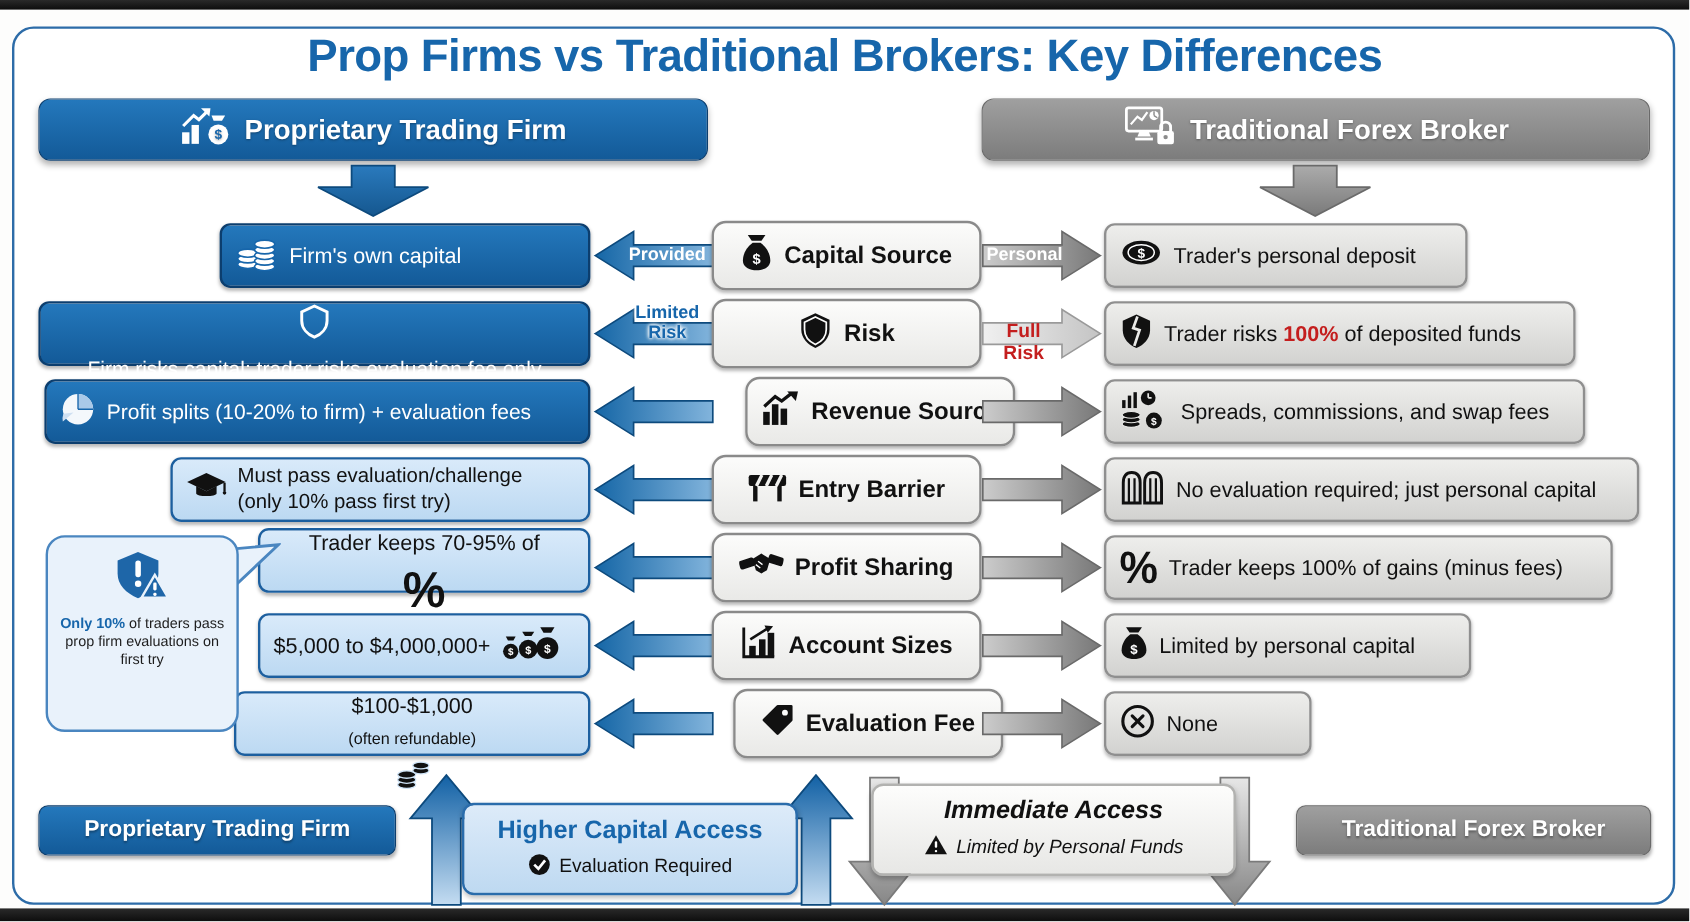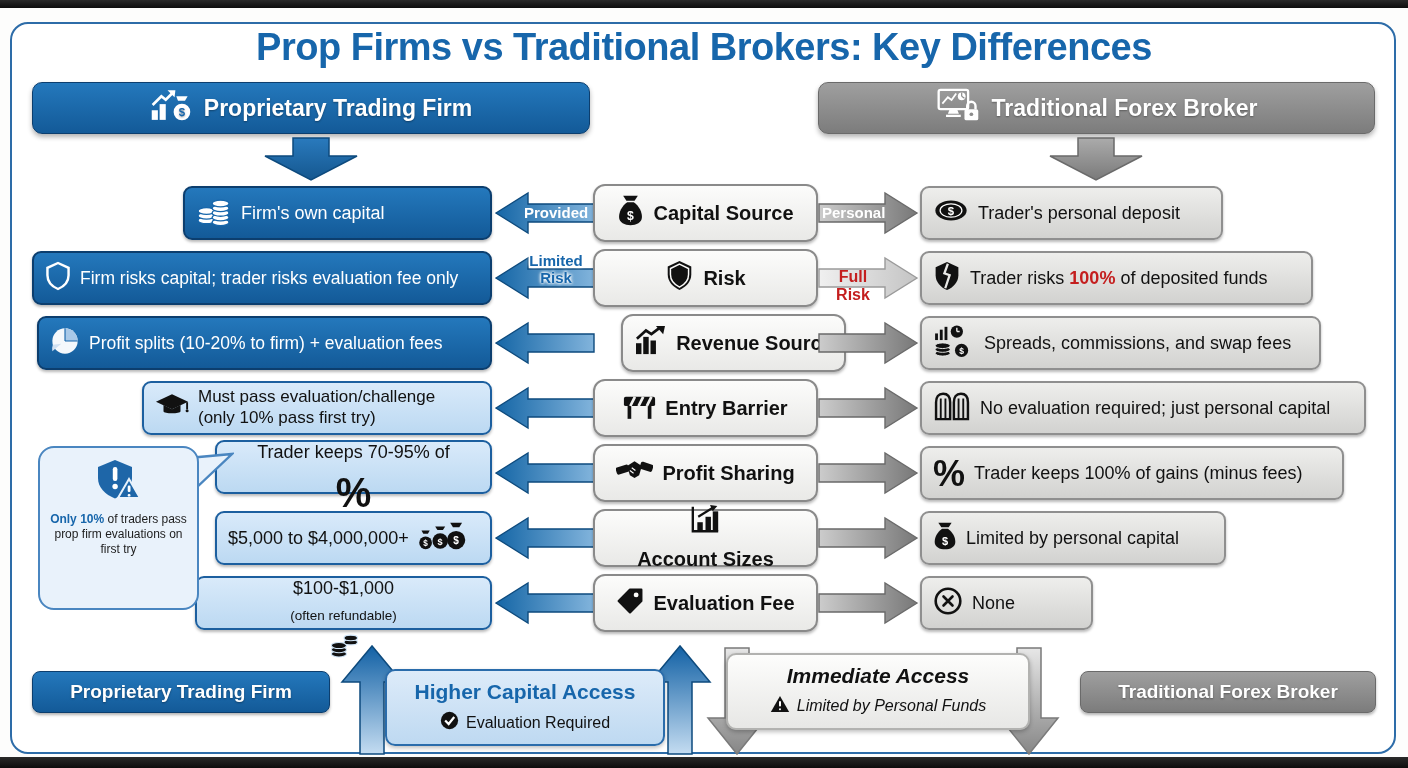--- a/index.html
+++ b/index.html
@@ -182,21 +182,21 @@
     <span>
       <svg width="36" height="25" viewBox="0 0 38 26">
         <ellipse cx="19" cy="13" rx="16.5" ry="10.5" fill="#111"></ellipse>
         <ellipse cx="19" cy="13" rx="11.5" ry="7" fill="none" stroke="#fff" stroke-width="1.3"></ellipse>
         <text x="19" y="17.5" text-anchor="middle" font-size="12" font-weight="bold" fill="#fff" font-family="Liberation Sans,sans-serif">$</text>
       </svg>
     </span>
     <span>Trader's personal deposit</span>
   </div>
 
-  <div class="abs box blue rowbox" style="left:32px;top:251px;width:460px;font-size:17.5px;">
+  <div class="abs box blue rowbox" style="left:32px;top:251px;width:460px;font-size:17.5px;flex-direction:column;">
     <span>
       <svg width="26" height="30" viewBox="0 0 32 36">
           <path d="M16 2 L29 8 V17 C29 25 23 31 16 34 C9 31 3 25 3 17 V8 Z" fill="none" stroke="#fff" stroke-width="3"></path>
         </svg>
     </span>
     <span>Firm risks capital; trader risks evaluation fee only</span>
   </div>
   <div class="abs arrow" style="left:494px;top:256px;">
     <svg width="101" height="44" viewBox="0 0 101 44">
         <polygon points="2,22 34,2 34,13 100,13 100,31 34,31 34,42" fill="url(#gBlueL)" stroke="#0d4a7d" stroke-width="1.4"></polygon>
@@ -372,21 +372,21 @@
           <circle cx="41.5" cy="22" r="10" fill="#111"></circle>
         <text x="41.5" y="26.5" text-anchor="middle" font-size="11" font-weight="bold" fill="#fff" font-family="Liberation Sans,sans-serif">$</text>
       </svg>
     </span>
   </div>
   <div class="abs arrow" style="left:494px;top:516px;">
     <svg width="101" height="44" viewBox="0 0 101 44">
         <polygon points="2,22 34,2 34,13 100,13 100,31 34,31 34,42" fill="url(#gBlueL)" stroke="#0d4a7d" stroke-width="1.4"></polygon>
       </svg>
   </div>
-  <div class="abs box center cbox" style="left:593px;top:509px;width:225px;flex-direction:column;">
+  <div class="abs box center cbox" style="left:593px;top:509px;width:225px;">
     <span>
       <svg width="31" height="29" viewBox="0 0 34 32">
         <path d="M3 2 V29 H31" stroke="#111" stroke-width="2.6" fill="none"></path>
         <rect x="8" y="19" width="6" height="10" fill="#111"></rect>
           <rect x="17" y="13" width="6" height="16" fill="#111"></rect>
           <rect x="25" y="7" width="6" height="22" fill="#111"></rect>
         <path d="M9 13 L25 3" stroke="#111" stroke-width="2.4"></path>
           <polygon points="22,0 30,1 25,7" fill="#111"></polygon>
       </svg>
     </span>
@@ -421,21 +421,21 @@
             <ellipse cx="27" cy="7" rx="8" ry="3.3"></ellipse>
         </g>
       </svg>
     </span>
   </div>
   <div class="abs arrow" style="left:494px;top:581px;">
     <svg width="101" height="44" viewBox="0 0 101 44">
         <polygon points="2,22 34,2 34,13 100,13 100,31 34,31 34,42" fill="url(#gBlueL)" stroke="#0d4a7d" stroke-width="1.4"></polygon>
       </svg>
   </div>
-  <div class="abs box center cbox" style="left:593px;top:574px;width:225px;">
+  <div class="abs box center cbox" style="left:611px;top:574px;width:225px;">
     <span>
       <svg width="28" height="28" viewBox="0 0 32 32">
         <path d="M29 3 H16 L3 16 L16 29 L29 16 Z" fill="#111" stroke="#111" stroke-width="2.5" stroke-linejoin="round"></path>
         <circle cx="23" cy="9" r="2.8" fill="#fcfcfb"></circle>
       </svg>
     </span>
     <span>Evaluation Fee</span>
   </div>
   <div class="abs arrow" style="left:818px;top:581px;">
     <svg width="101" height="44" viewBox="0 0 101 44">

